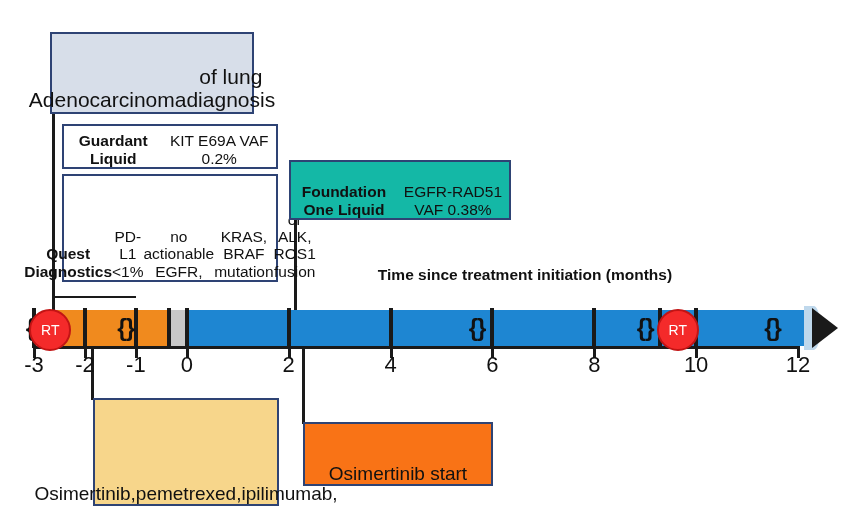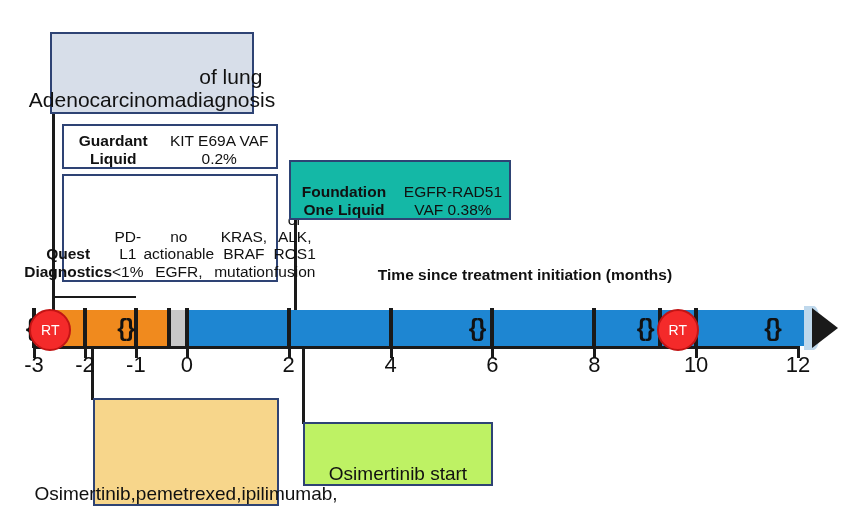--- a/index.html
+++ b/index.html
@@ -36,21 +36,21 @@
   .box-foundation{
     left:289px;top:160px;width:222px;height:60px;
     background:#14b8a6;font-size:15.5px;
   }
   .box-chemo{
     left:93px;top:398px;width:186px;height:108px;
     background:#F7D68B;font-size:19px;
   }
   .box-osi{
     left:303px;top:422px;width:190px;height:64px;
-    background:#bef264;font-size:19px;
+    background:#f97316;font-size:19px;
   }
 
   
   .conn{position:absolute;background:#1A1A1A;}
   .conn-diagnosis-v{left:52px;top:110px;width:3px;height:208px;}
   .conn-guardant-h{left:52px;top:296px;width:84px;height:2px;}
   .conn-foundation-v{left:294px;top:220px;width:3px;height:100px;}
   .conn-osi-v{left:302px;top:318px;width:3px;height:106px;}
   .conn-chemo-v{left:91px;top:330px;width:3px;height:70px;}
 

